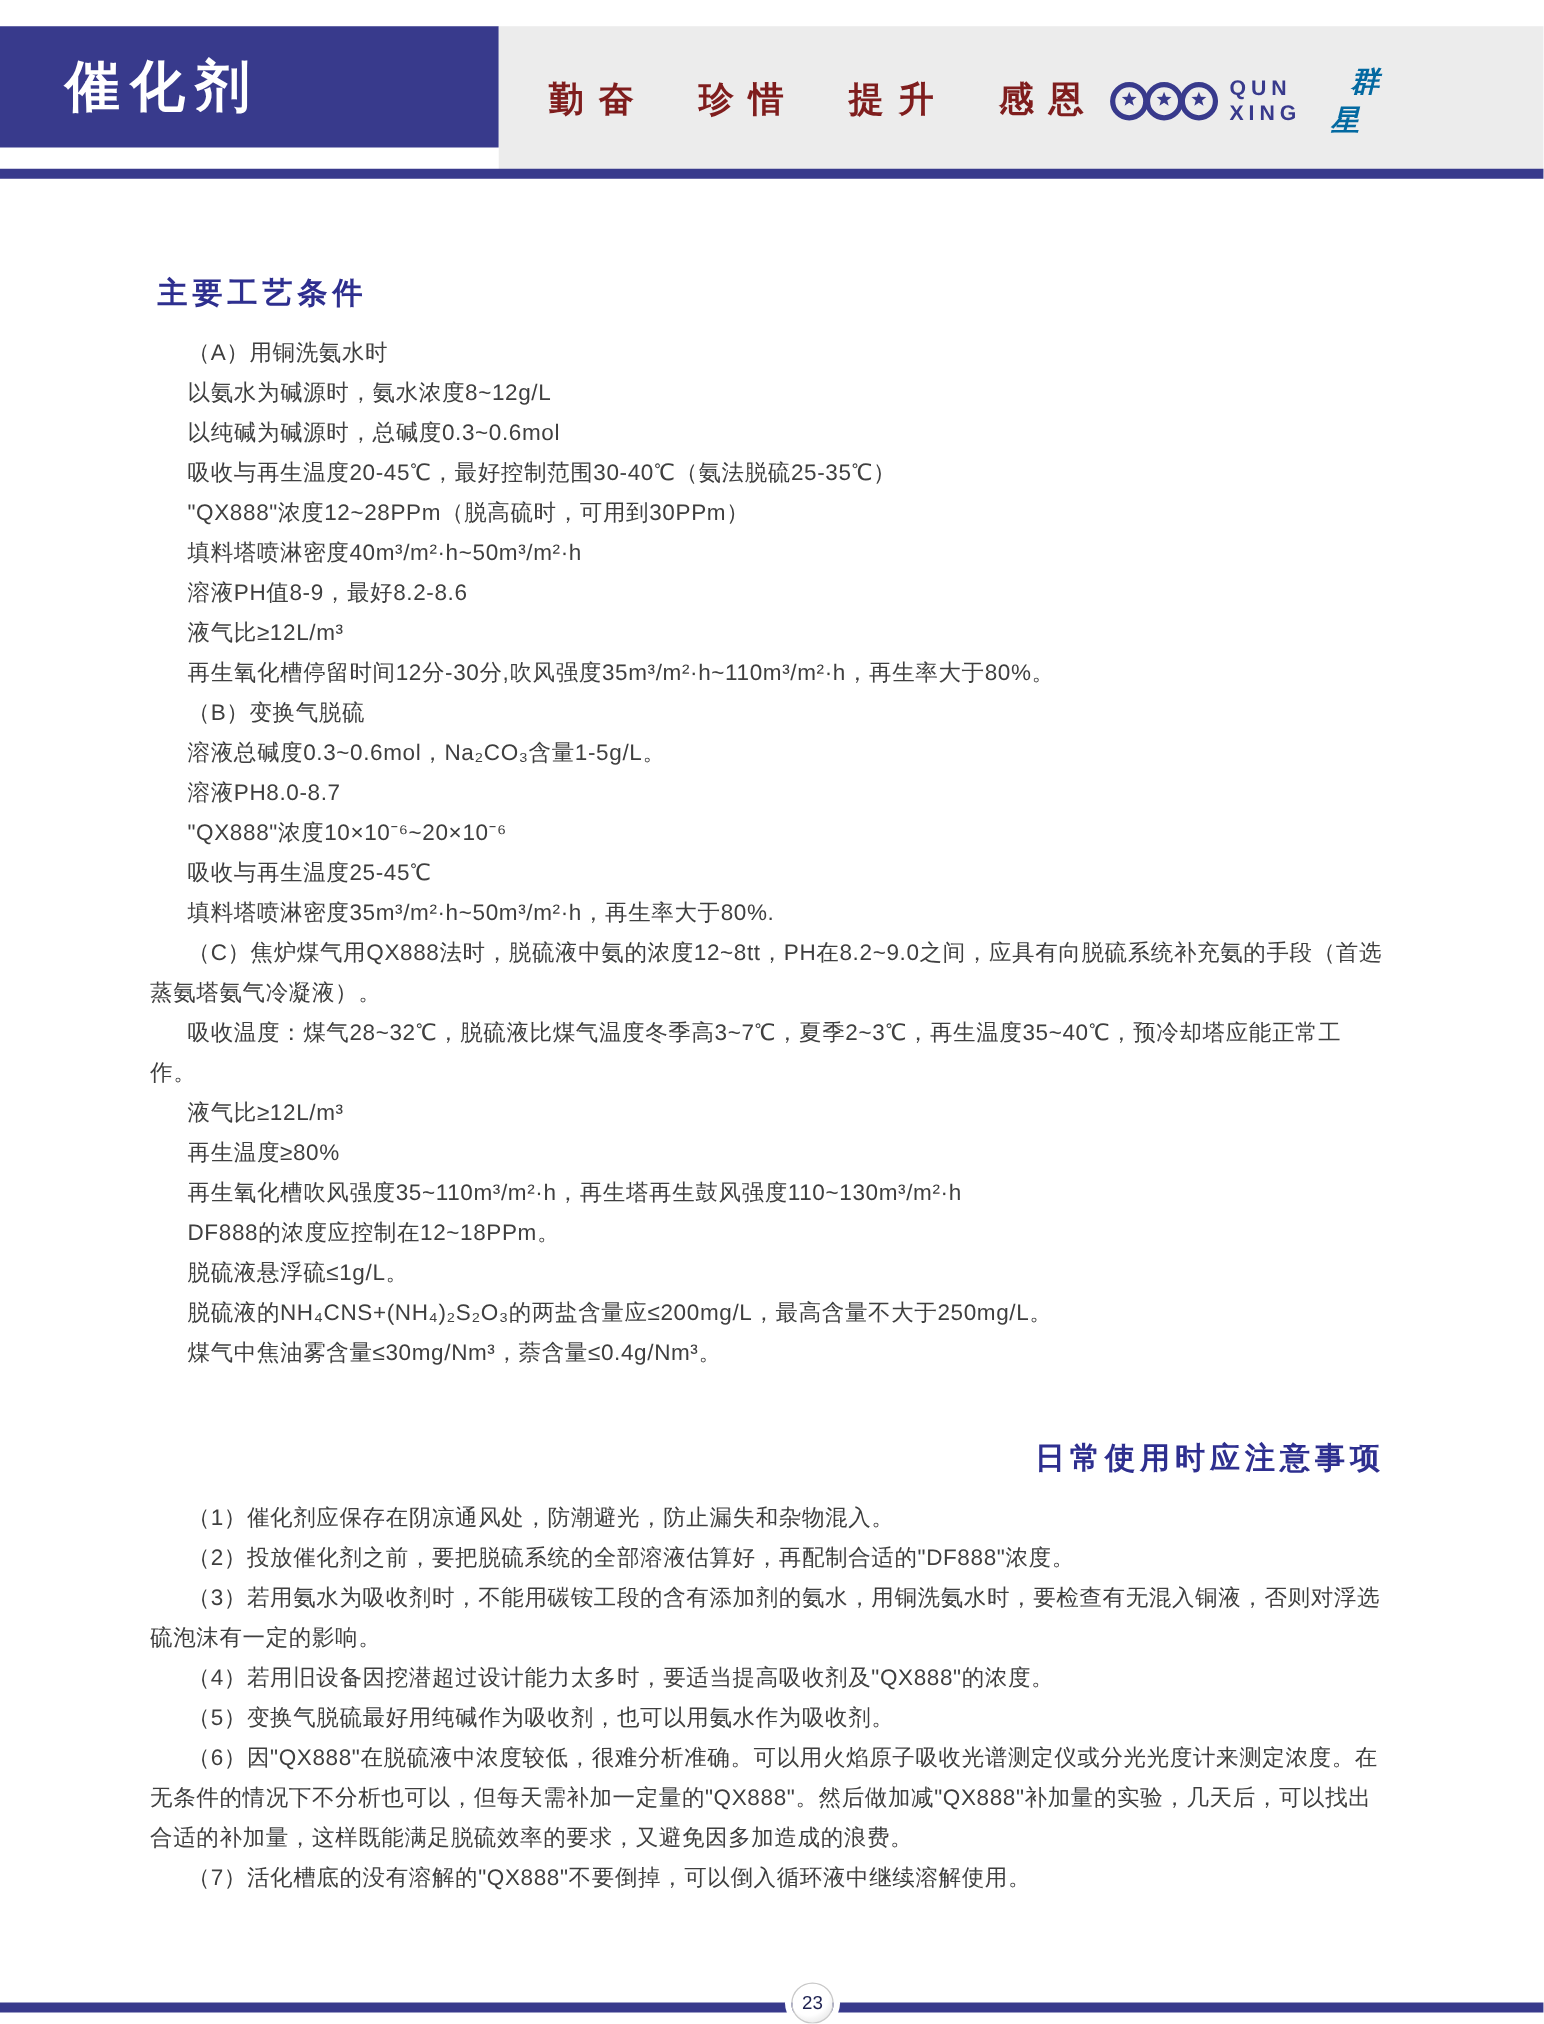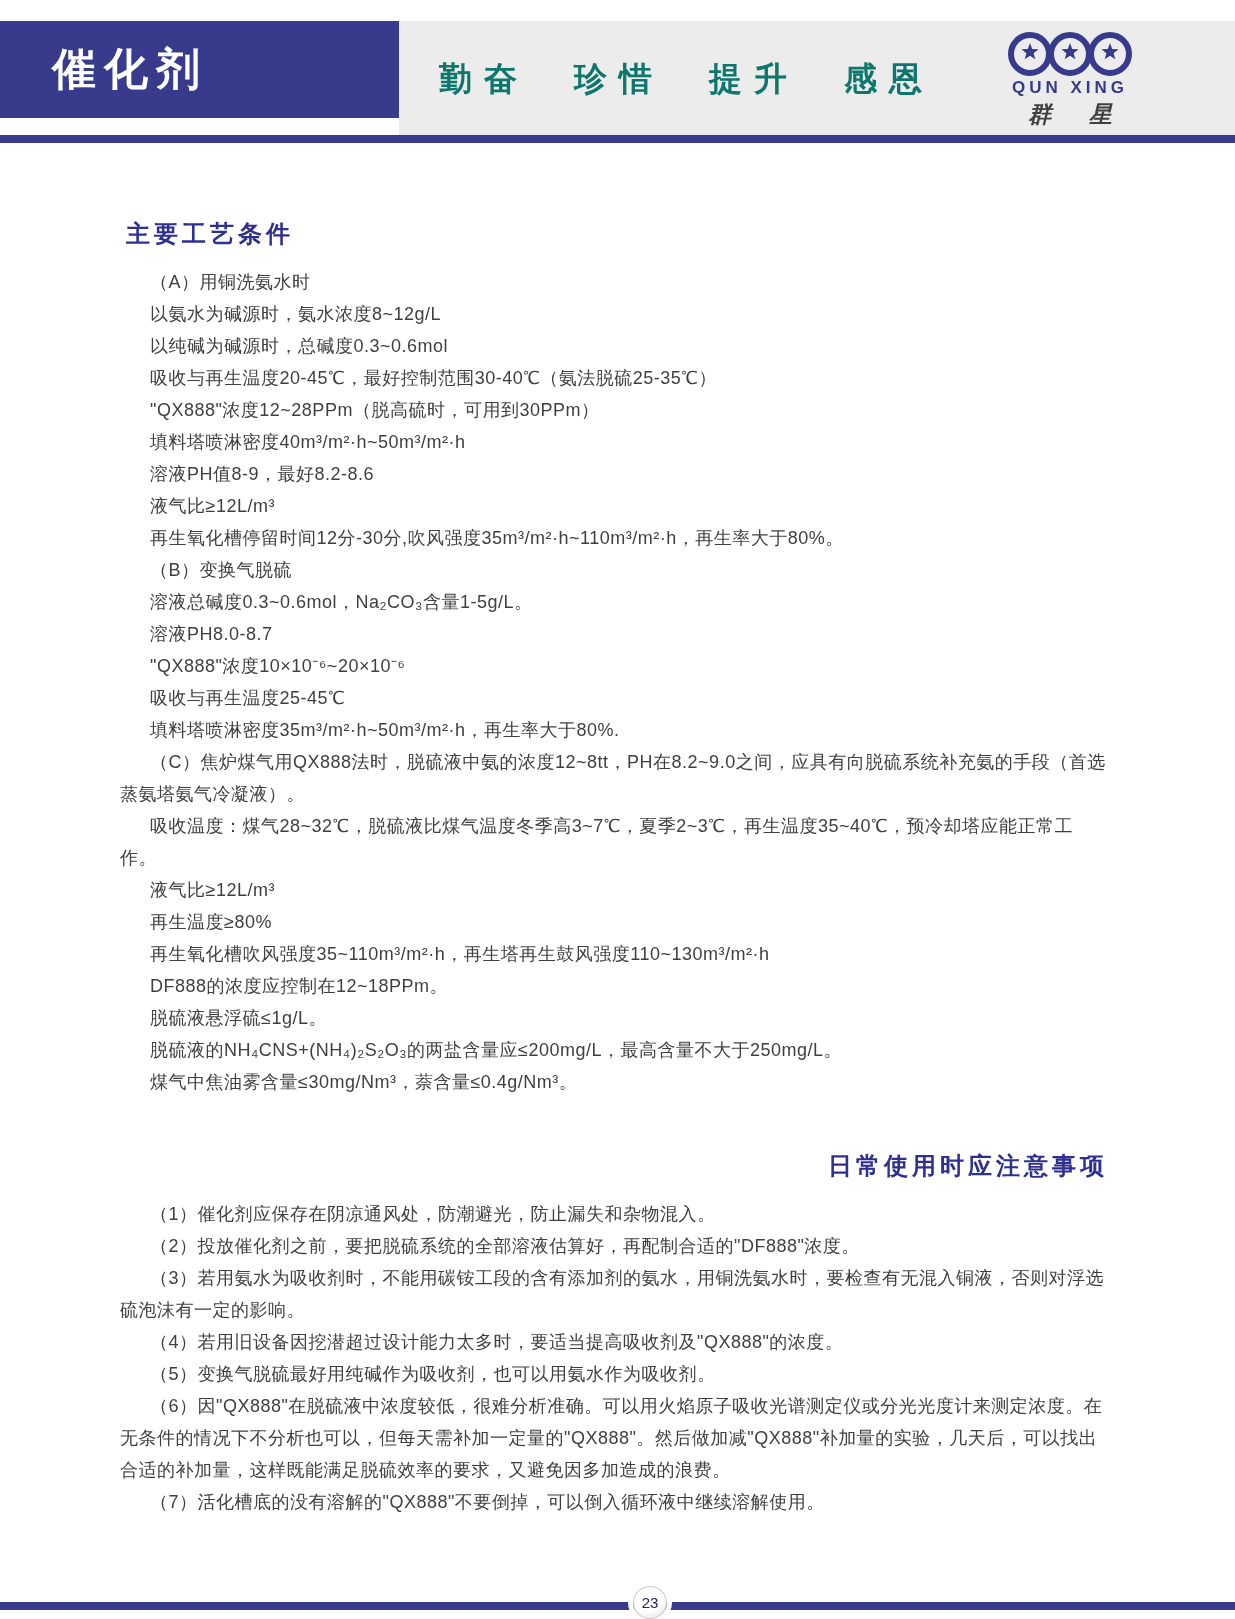--- a/index.html
+++ b/index.html
@@ -5,24 +5,24 @@
   html,body{margin:0;padding:0;background:#fff;}
   .page{position:relative;width:1235px;height:1619px;background:#fff;overflow:hidden;
         font-family:"Liberation Sans",sans-serif;margin:0 auto;}
 
   
   .header-row{position:absolute;top:21px;left:0;width:1235px;height:117px;display:flex;}
   .title-block{width:399px;height:97px;background:#383a8c;color:#fff;display:flex;align-items:center;
                box-sizing:border-box;padding-left:52px;}
   .title-block span{font-size:44px;font-weight:bold;letter-spacing:8px;}
   .header-right{flex:1;background:#ececec;display:flex;align-items:center;position:relative;}
-  .slogan{color:#0f766e;font-size:33px;font-weight:bold;letter-spacing:12px;margin-left:40px;white-space:nowrap;}
-  .logo{margin-left:auto;margin-right:90px;display:flex;flex-direction:column;align-items:center;padding-top:2px;}
+  .slogan{color:#7f1d1d;font-size:28px;font-weight:bold;letter-spacing:12px;margin-left:40px;white-space:nowrap;}
+  .logo{margin-left:auto;margin-right:90px;display:flex;flex-direction:row;align-items:center;padding-top:2px;}
   .logo-en{color:#383a8c;font-weight:bold;font-size:17px;letter-spacing:4px;margin-top:1px;}
-  .logo-cn{color:#404040;font-weight:bold;font-size:23px;letter-spacing:16px;margin-top:1px;
+  .logo-cn{color:#0369a1;font-weight:bold;font-size:23px;letter-spacing:16px;margin-top:1px;
            font-family:"Liberation Serif",serif;font-style:italic;text-indent:16px;}
   .divider{position:absolute;top:135px;left:0;width:1235px;height:8px;background:#383a8c;}
 
   
   main{position:absolute;left:120px;top:218px;width:988px;}
   h2{font-size:24px;color:#2e2f8f;font-weight:bold;letter-spacing:4px;margin:0 0 16px 0;padding-left:6px;}
   h2.second{margin-top:52px;text-align:right;}
   .para{font-size:18px;line-height:32px;color:#3f3f3f;margin:0;text-indent:30px;letter-spacing:0.5px;}
 
   

